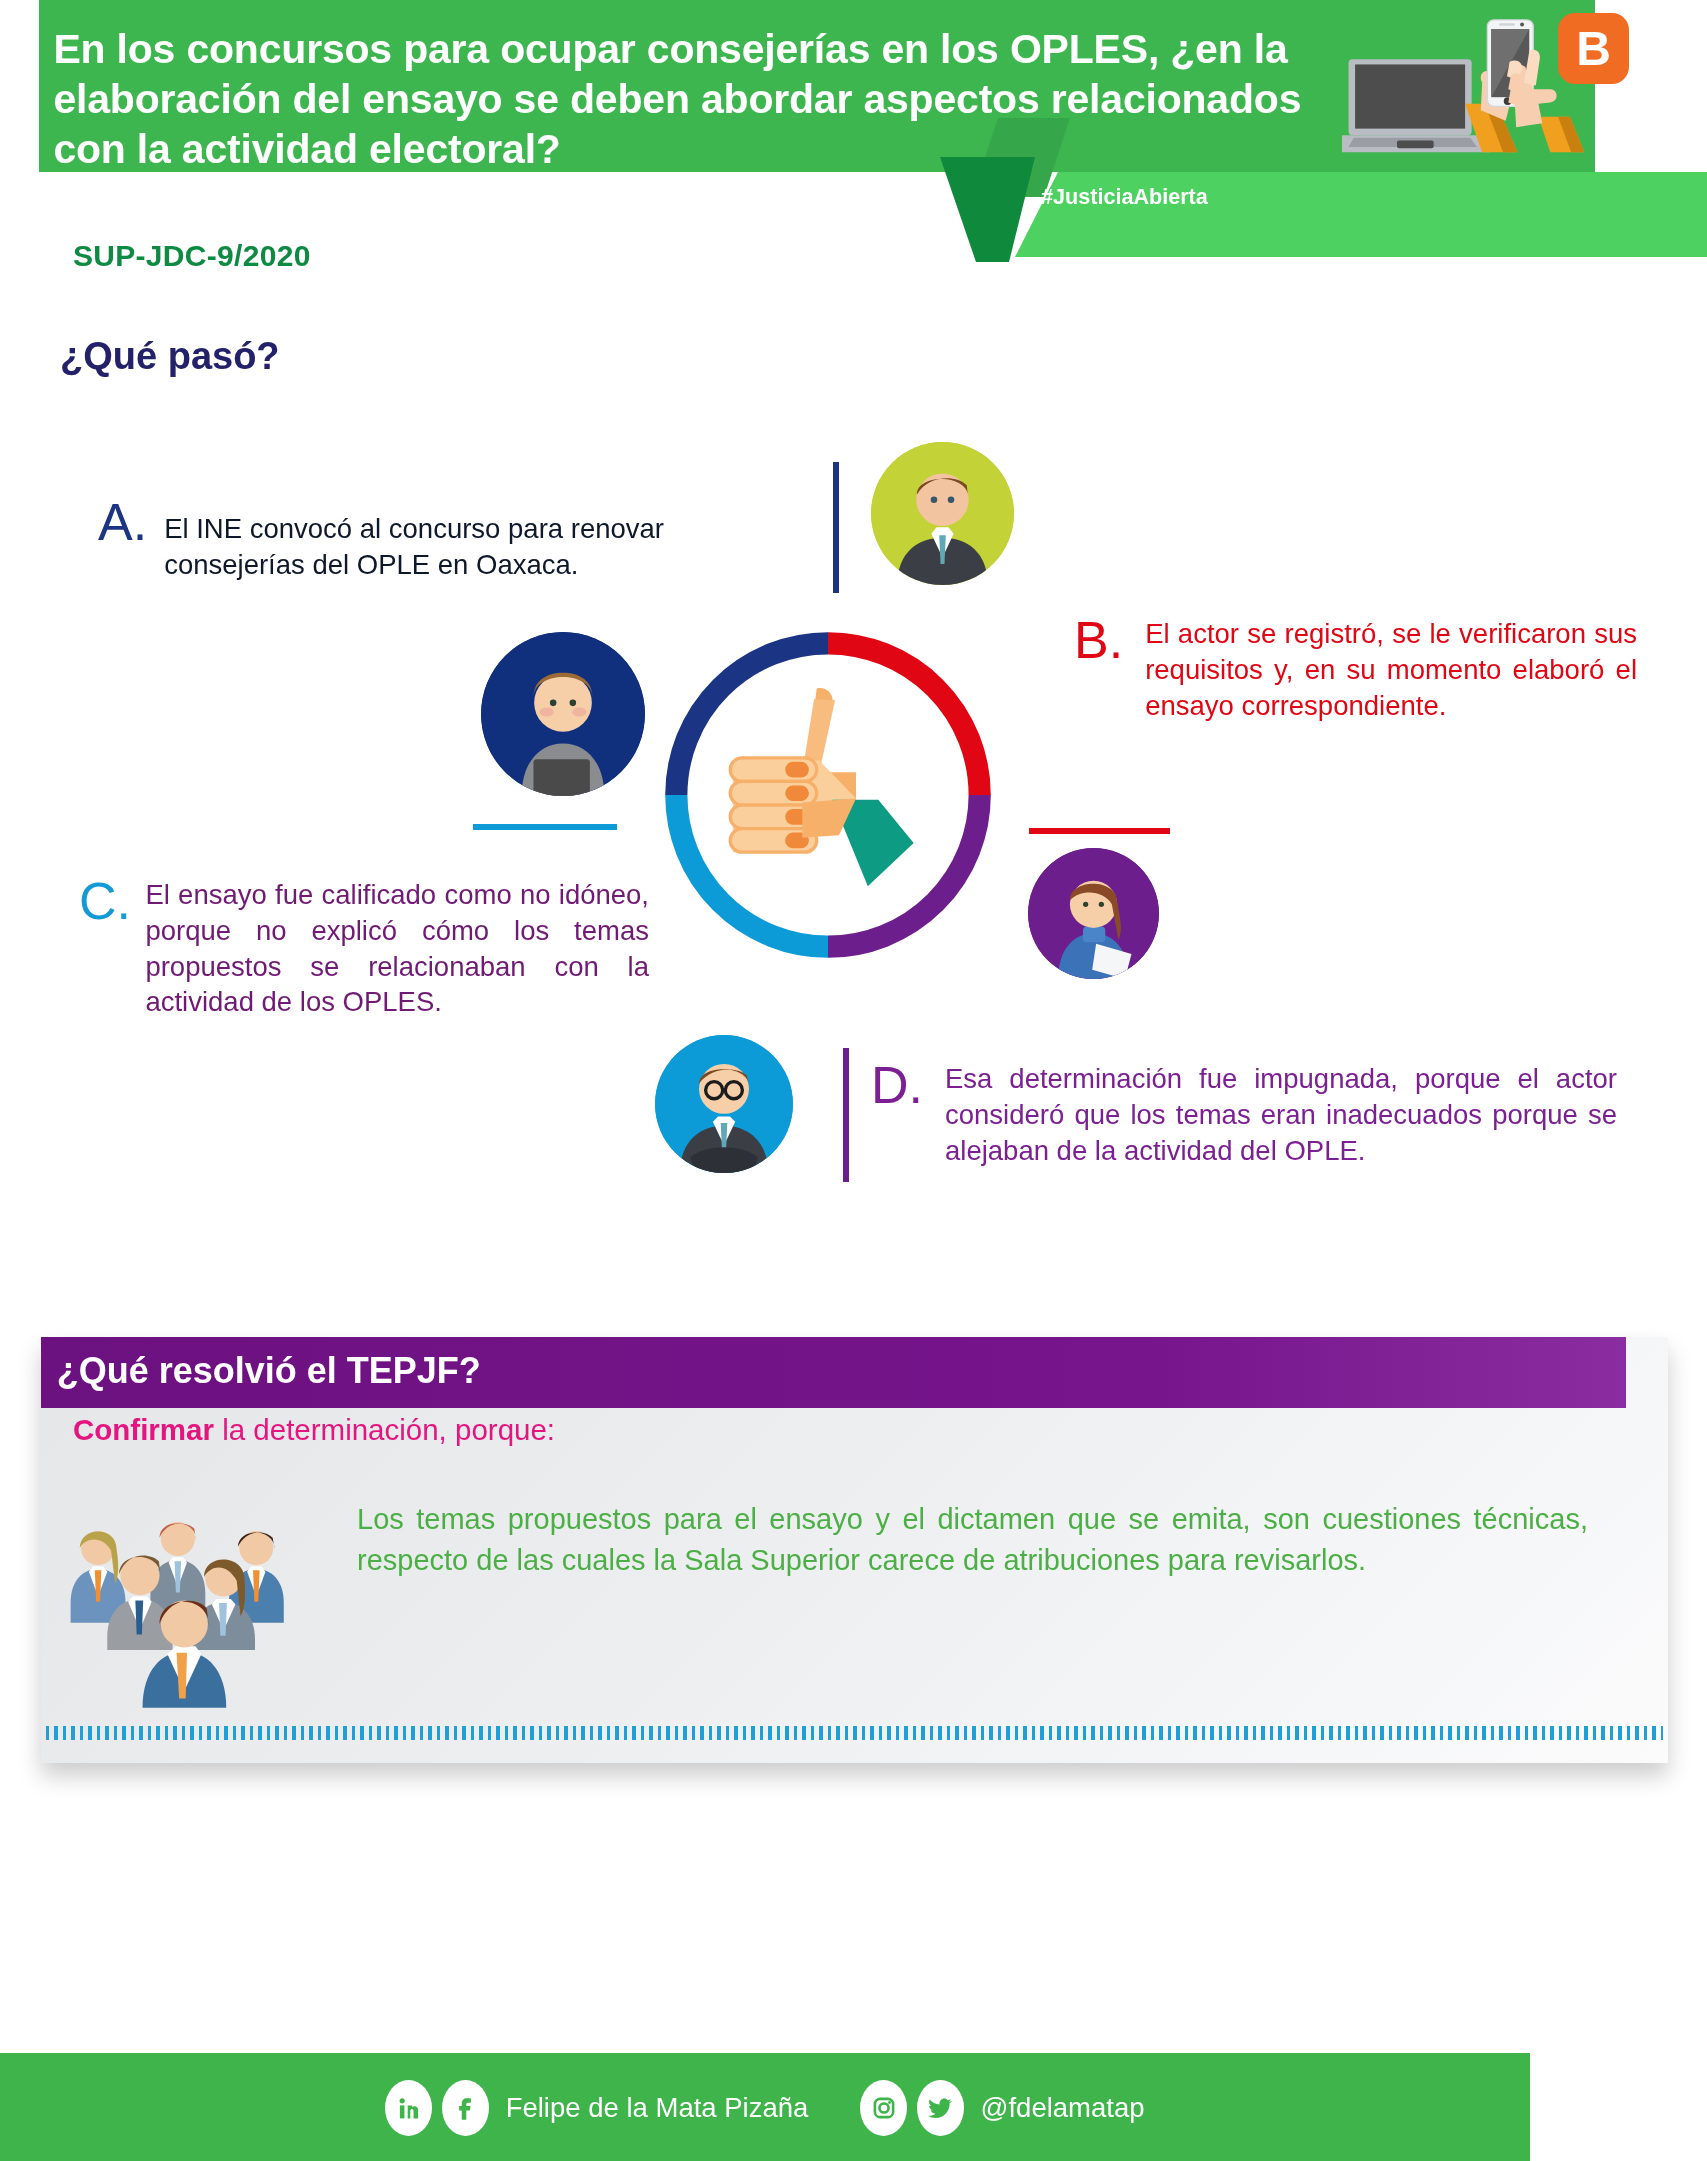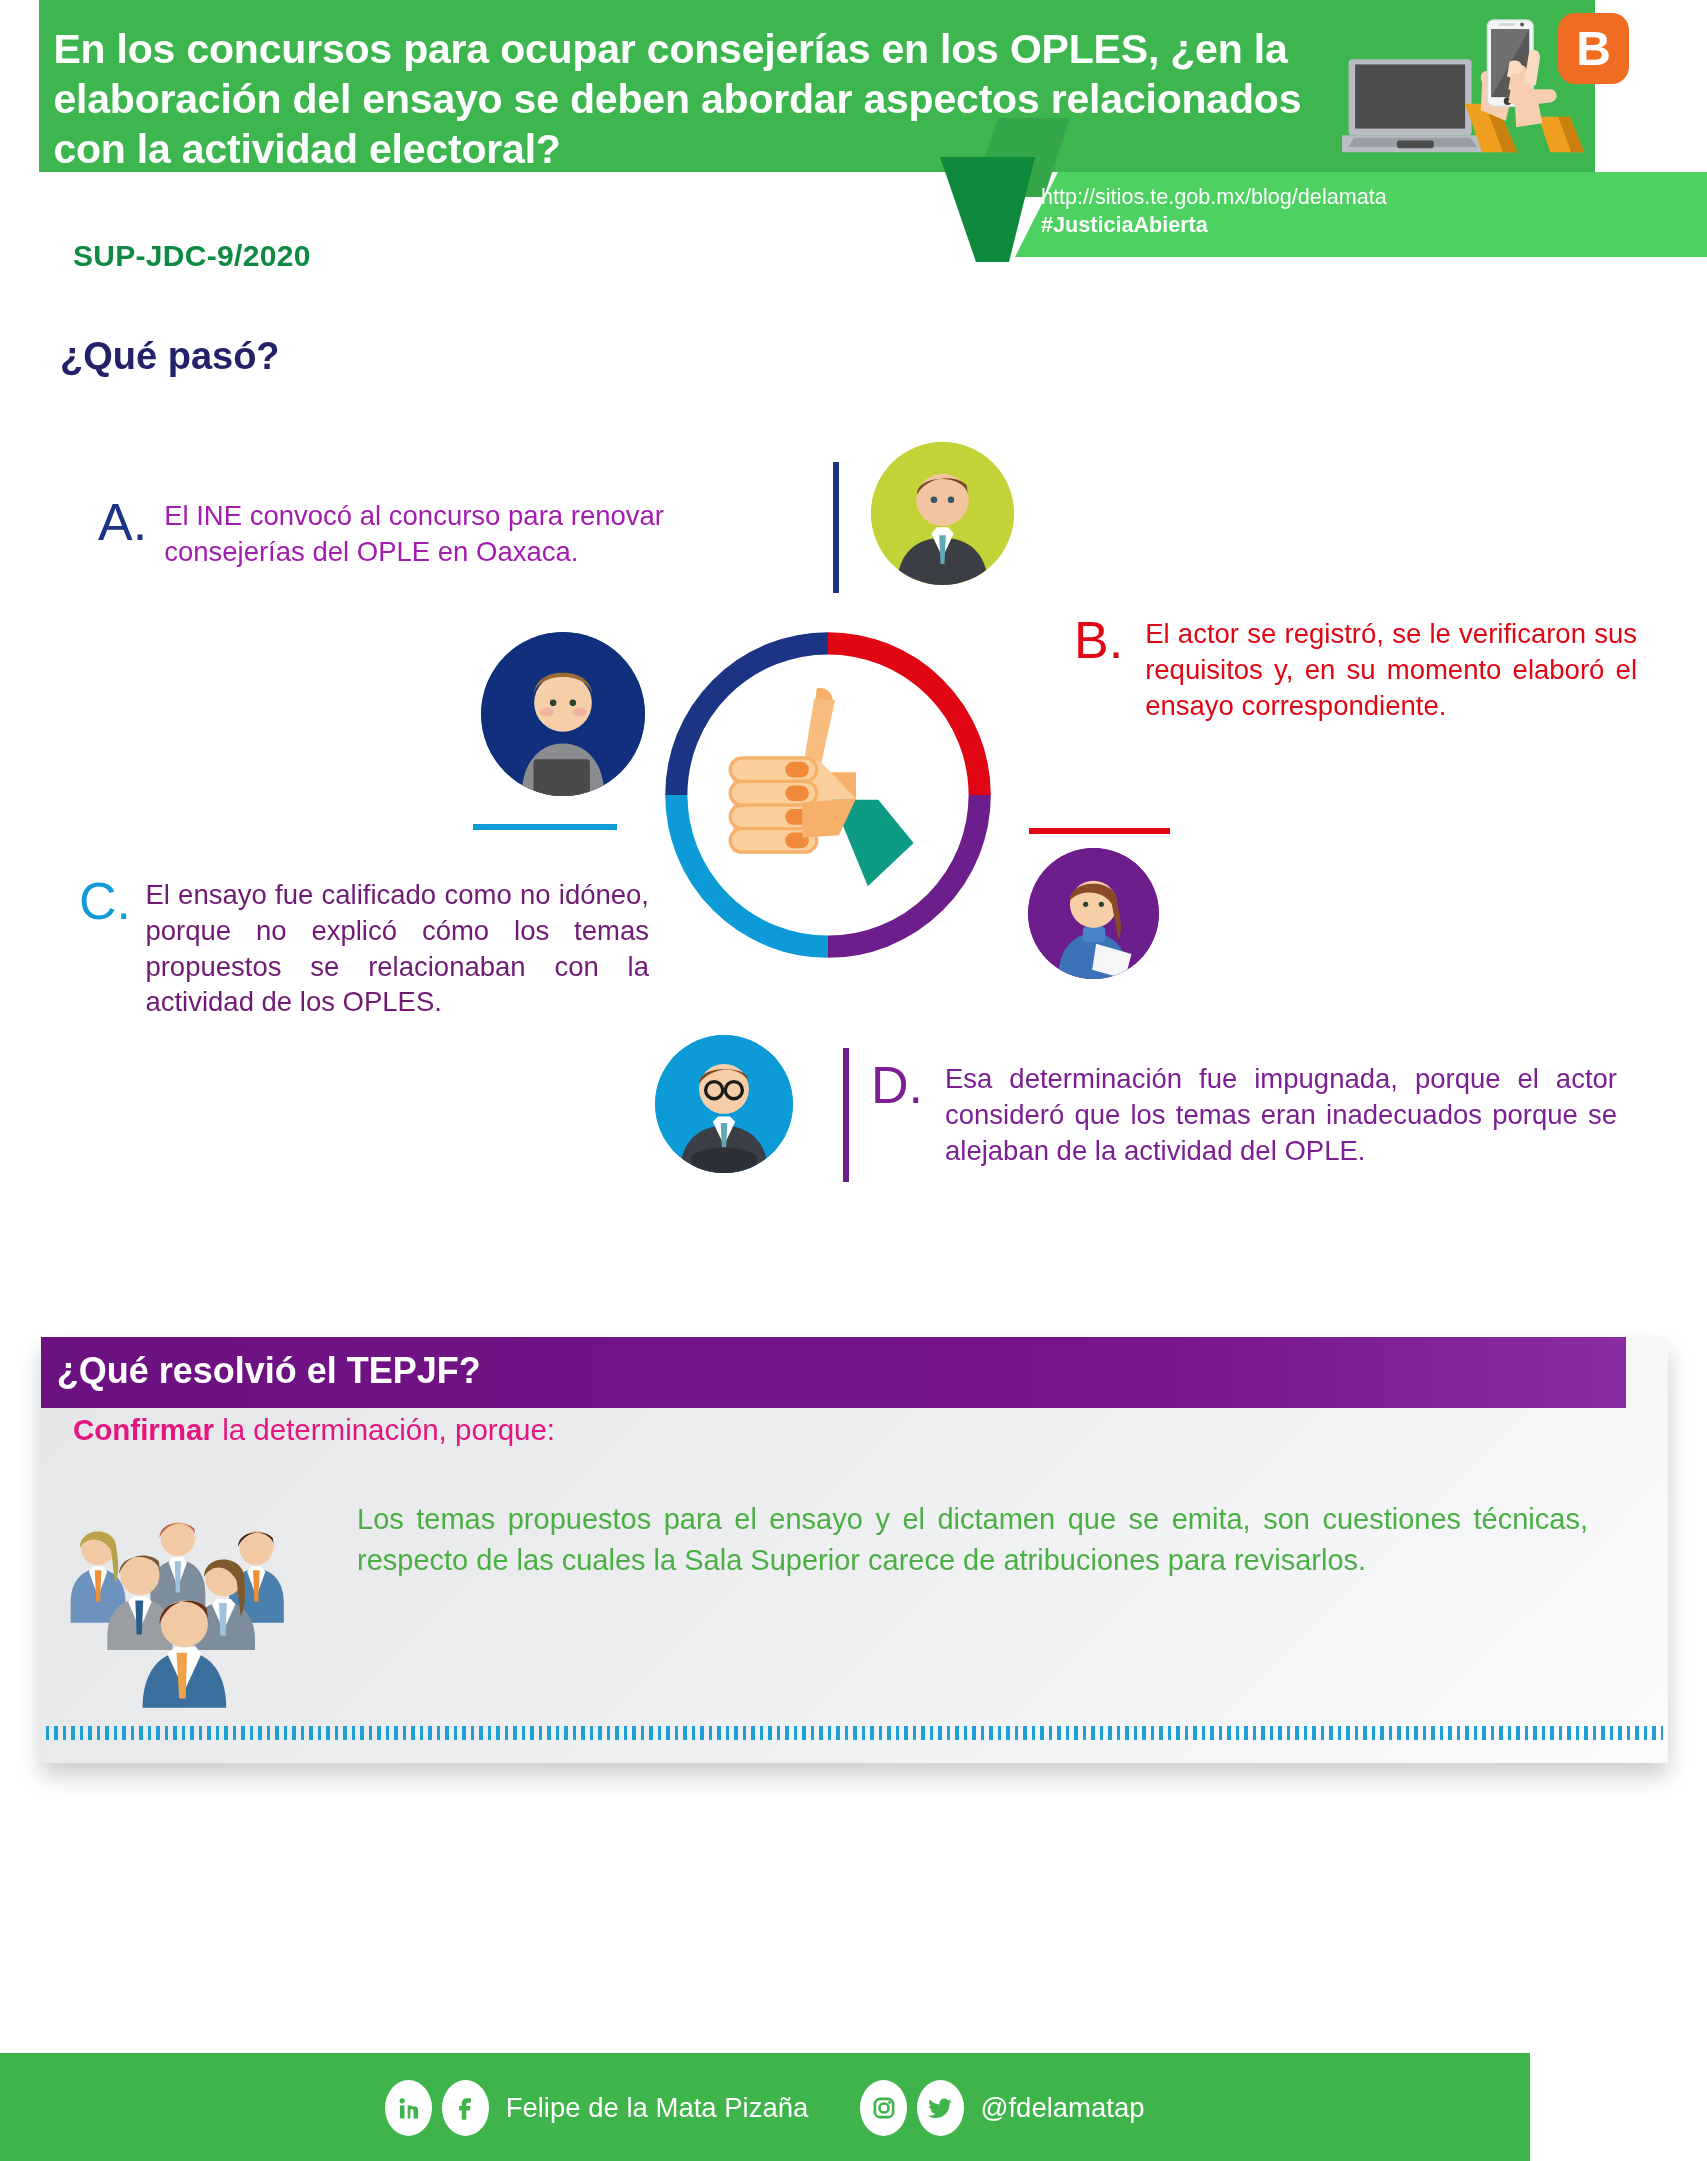--- a/index.html
+++ b/index.html
@@ -83,21 +83,21 @@
   .ln-c{left:473px;top:824px;width:144px;height:5.9px;background:#0d9bd8;}
   .ln-d{left:843px;top:1048px;width:5.9px;height:134px;background:#6b1e8c;}
 
   
   .step{position:absolute;display:flex;align-items:flex-start;}
   .step-letter{font-size:52px;line-height:0.95;font-weight:normal;flex:0 0 auto;}
   .step-text{font-size:27.5px;line-height:1.3;}
 
   .step-a{left:98px;top:498px;width:707px;}
   .step-a .step-letter{color:#1b3484;margin-right:17px;}
-  .step-a .step-text{color:#a21caf;}
+  .step-a .step-text{color:#0f172a;margin-top:13px;}
 
   .step-b{left:1074px;top:616px;width:563px;}
   .step-b .step-letter{color:#e00613;margin-right:22px;}
   .step-b .step-text{color:#e00613;text-align:justify;}
 
   .step-c{left:79px;top:877px;width:570px;}
   .step-c .step-letter{color:#149bd7;margin-right:14.4px;}
   .step-c .step-text{color:#701a75;text-align:justify;}
 
   .step-d{left:871px;top:1061px;width:746px;}
@@ -195,21 +195,20 @@
   </svg>
 </div>
 <div class="blogger-logo">
   <span class="b-glyph">B</span>
 </div>
 
 <div class="ribbon-mid"></div>
 <div class="ribbon-dark"></div>
 <div class="ribbon"></div>
 <div class="ribbon-text">
-  <div>http://sitios.te.gob.mx/blog/delamata</div>
   <div class="hash">#JusticiaAbierta</div>
 </div>
 
 <div class="case-id">SUP-JDC-9/2020</div>
 <div class="what-happened">¿Qué pasó?</div>
 
 <div class="ring">
   <svg viewBox="0 0 520 520" width="340" height="340">
 
     <path d="M260 28 A232 232 0 0 0 28 260" fill="none" stroke="#1b3484" stroke-width="34"></path>

